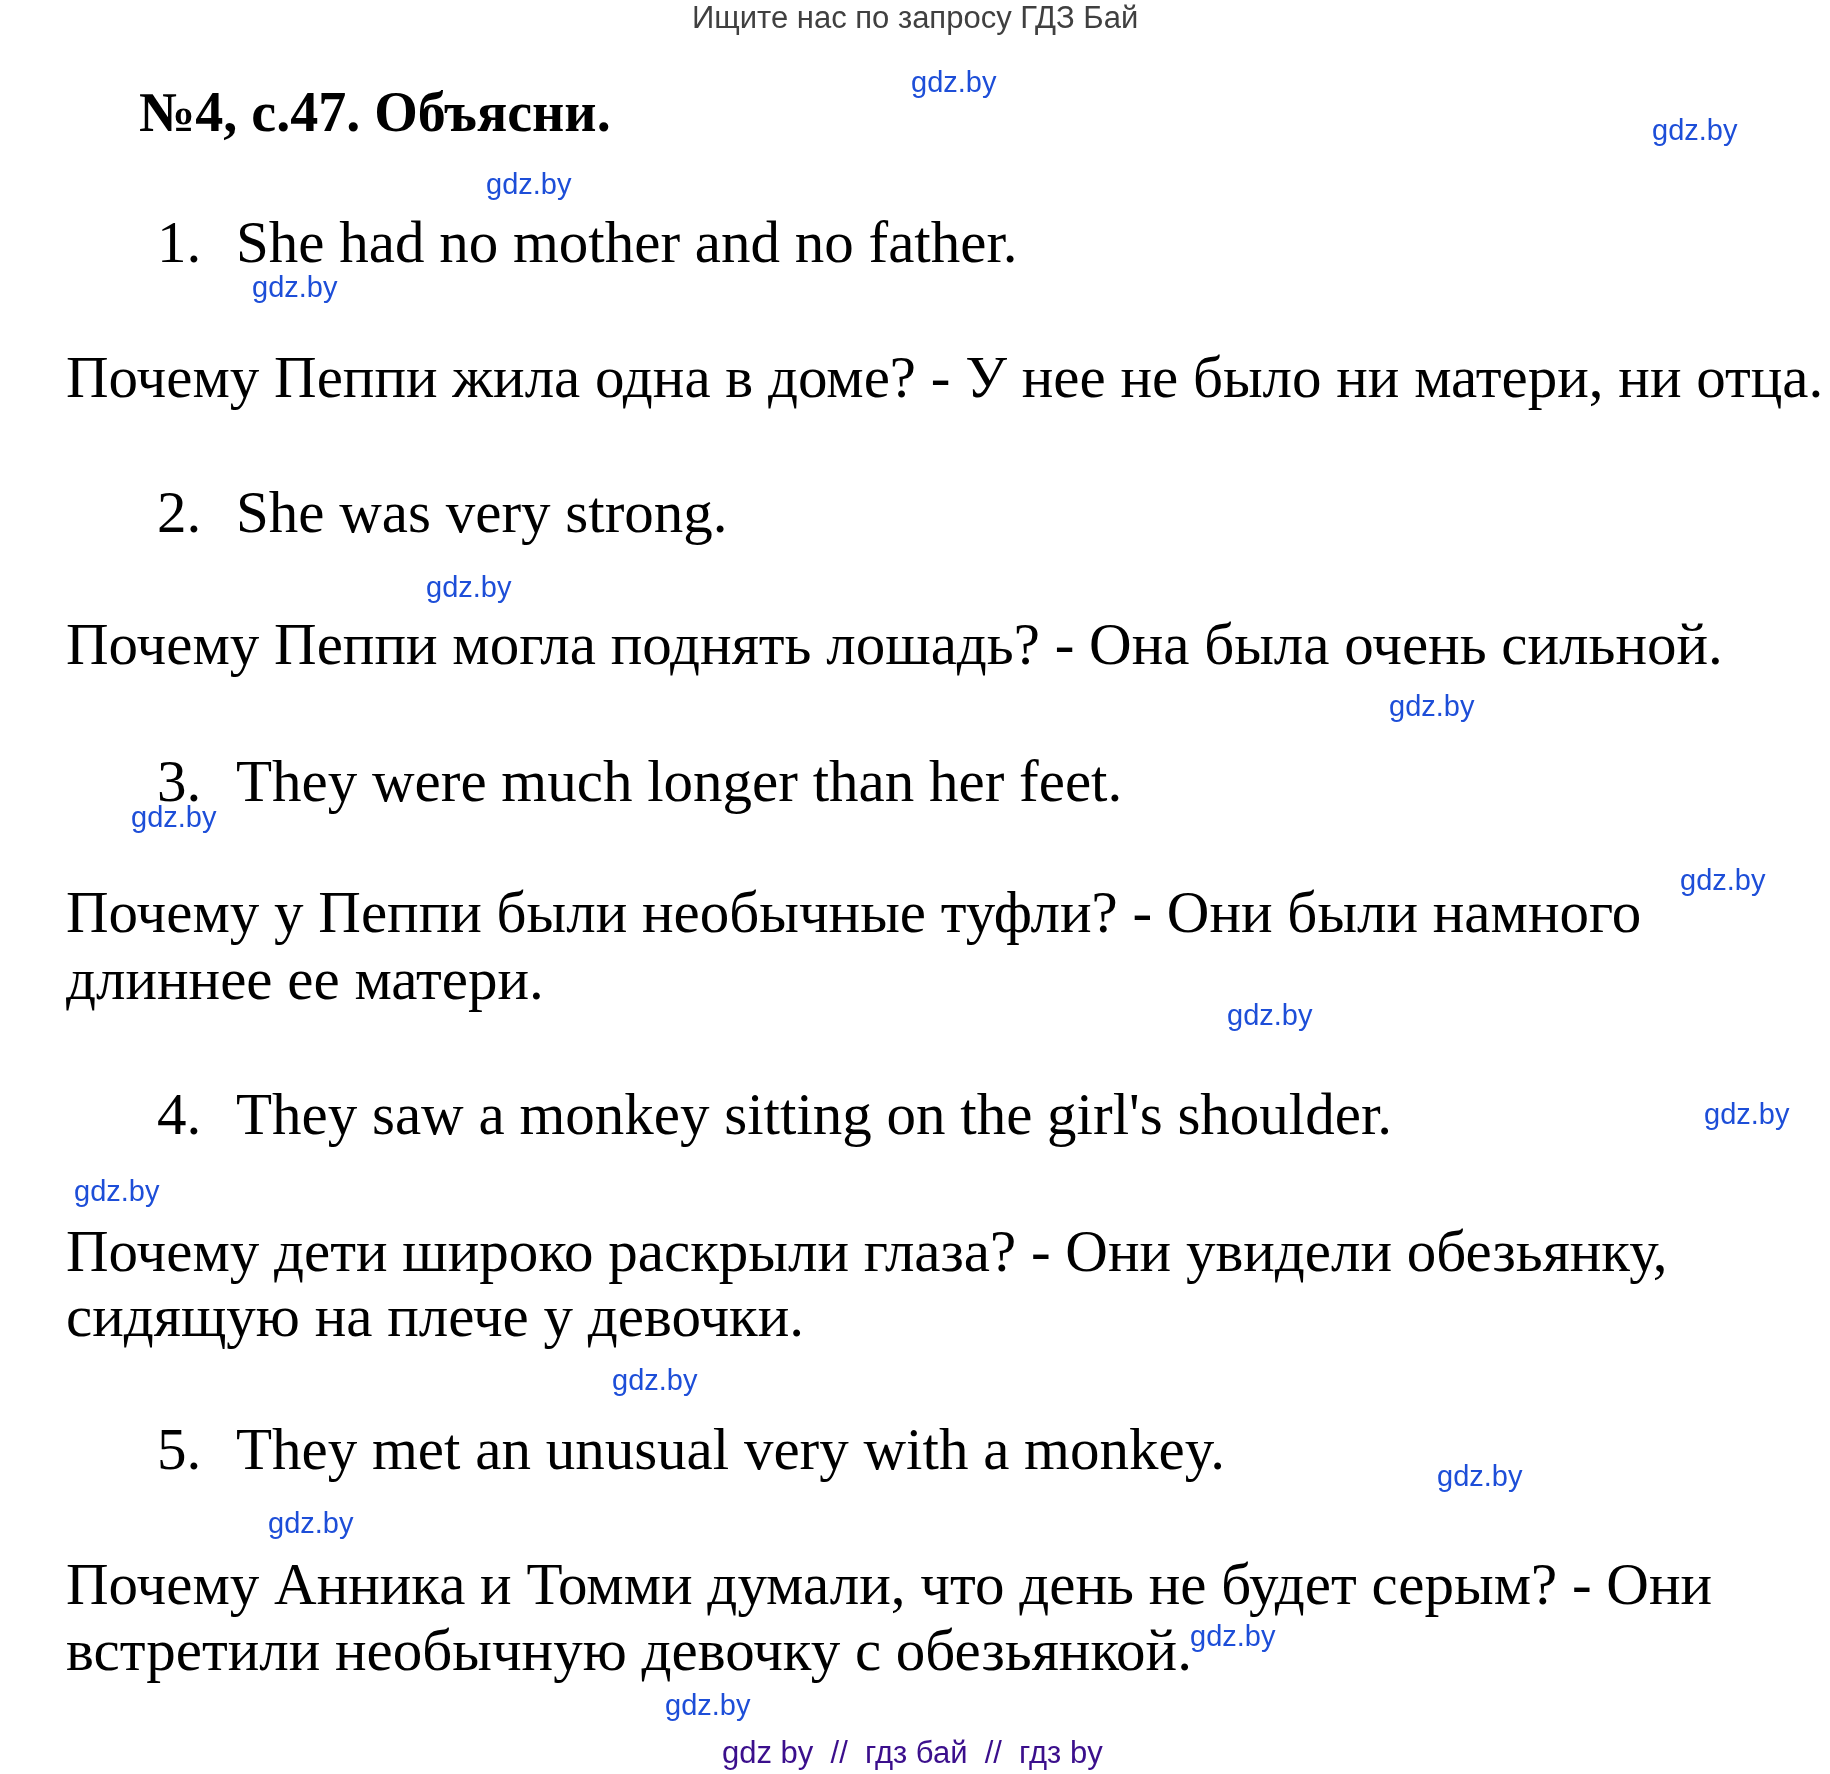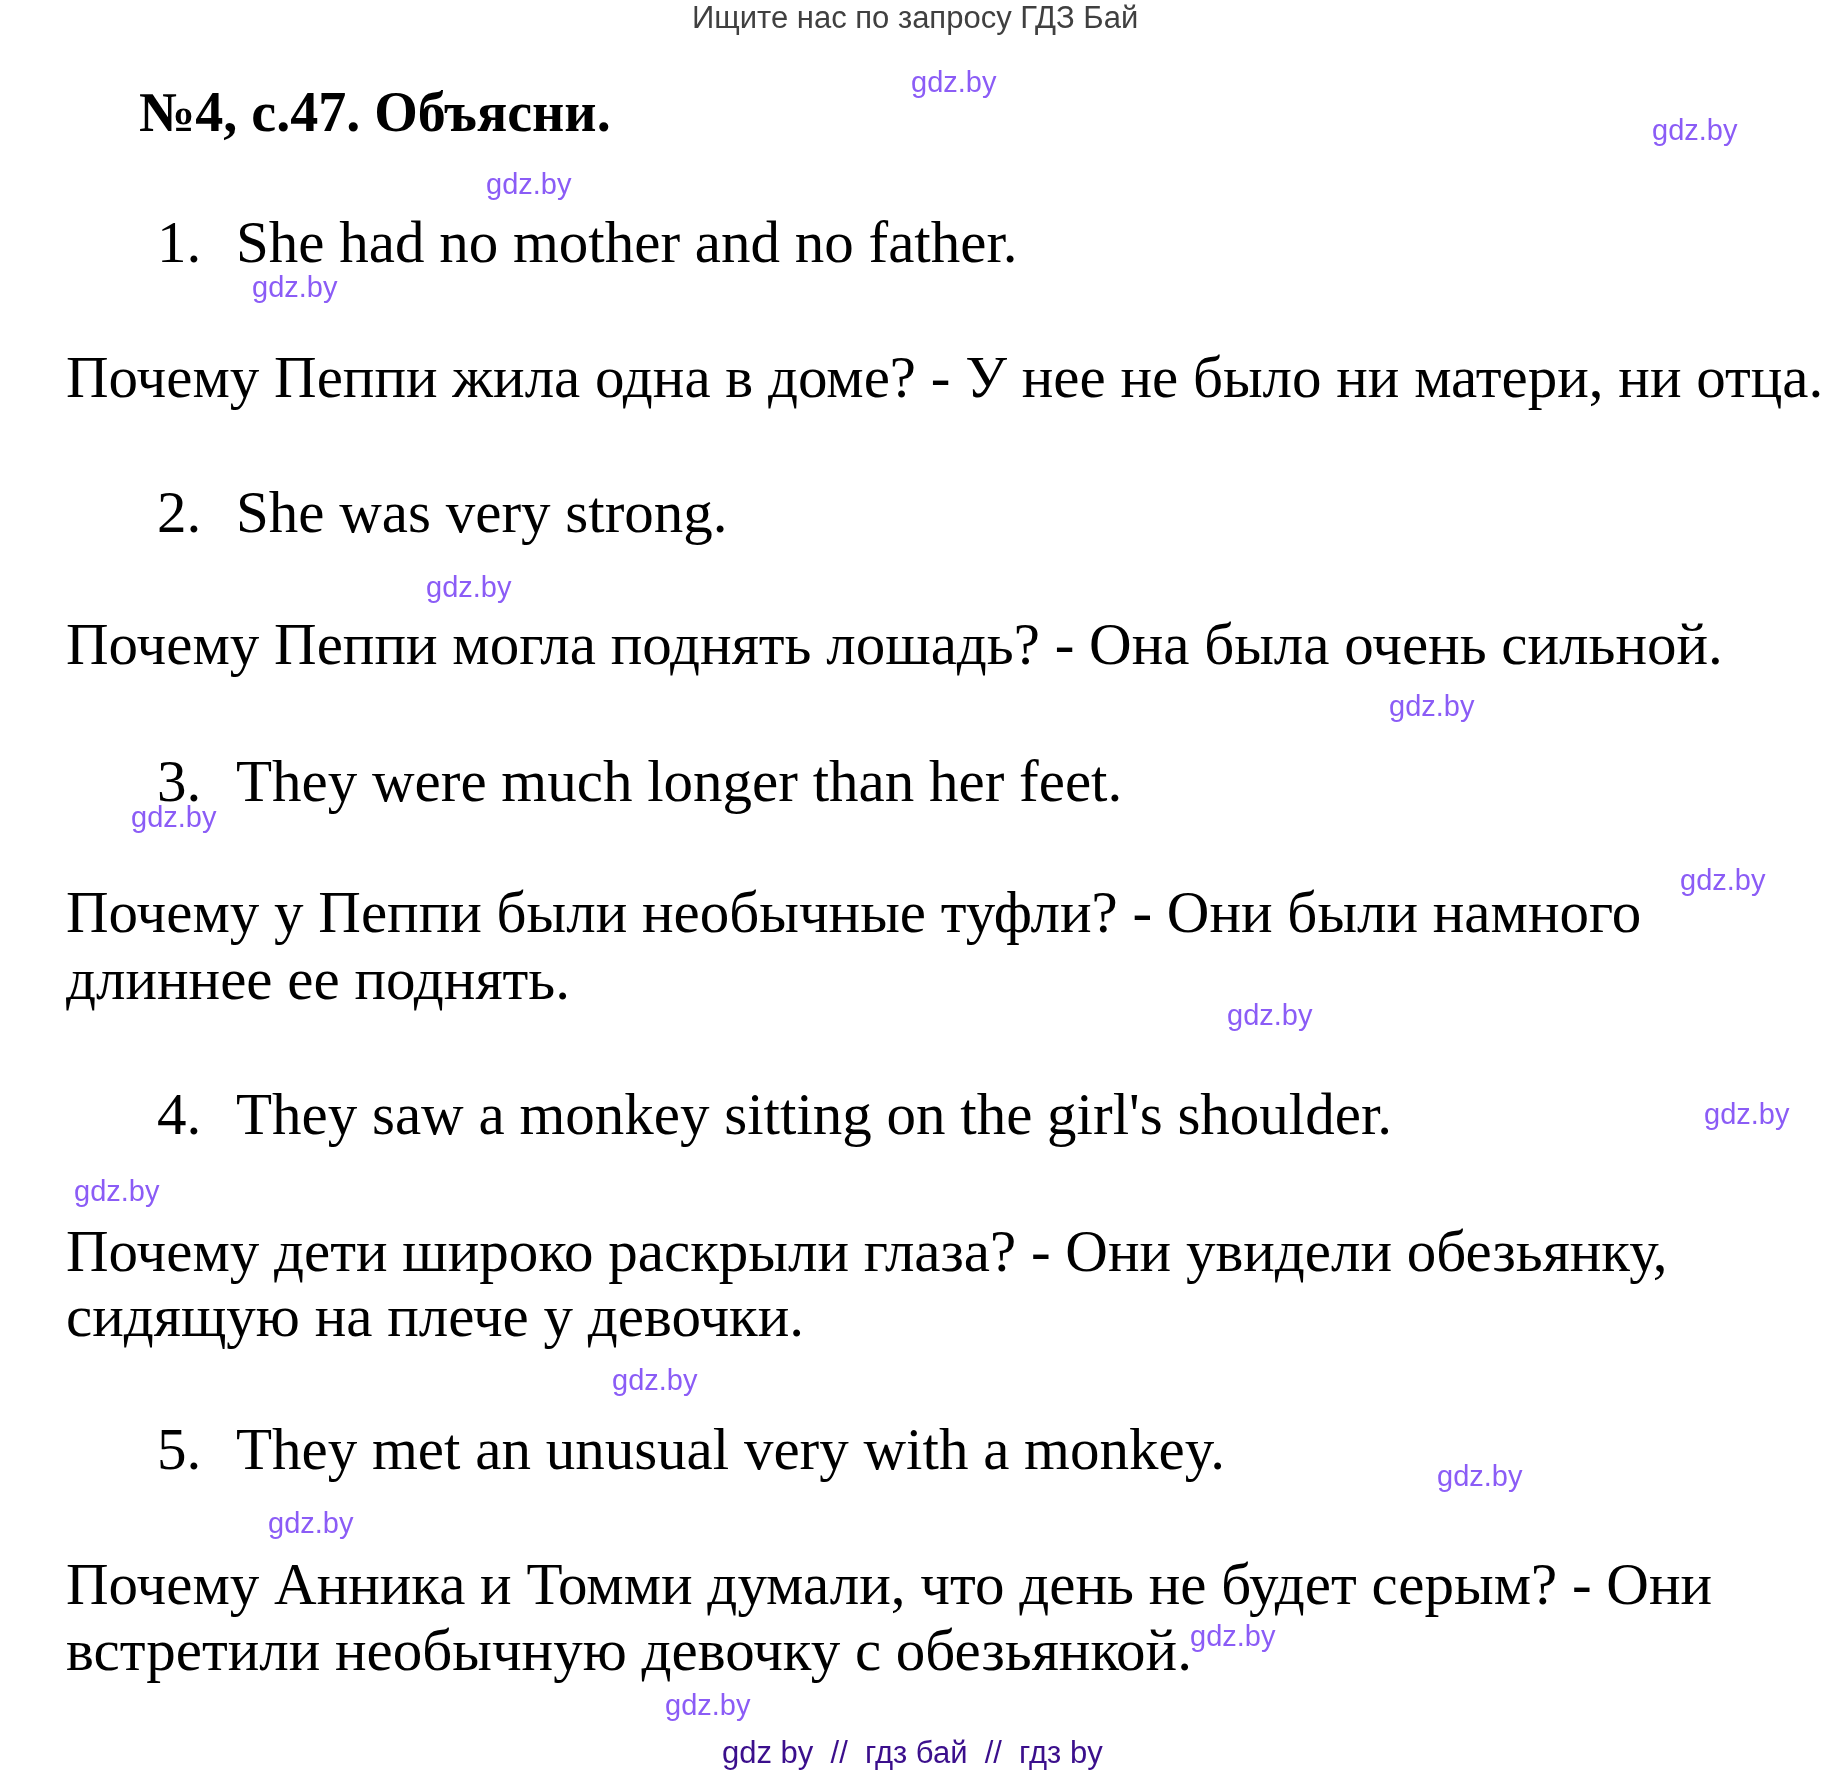--- a/index.html
+++ b/index.html
@@ -3,39 +3,39 @@
 <meta charset="utf-8">
 <style>
   html, body { margin:0; padding:0; background:#ffffff; }
   body { width:1830px; height:1774px; position:relative; overflow:hidden; }
   .abs { position:absolute; white-space:nowrap; }
   .serif { font-family:"Liberation Serif", serif; color:#000; }
   .header-link { font-family:"Liberation Sans", sans-serif; font-size:31px; color:#404040; line-height:1; }
   .footer-link { font-family:"Liberation Sans", sans-serif; font-size:31px; color:#3b0f8c; line-height:1; }
   .title { font-family:"Liberation Serif", serif; font-weight:bold; font-size:56px; line-height:1; color:#000; }
   .line { font-size:59px; line-height:1; }
-  .wm { font-family:"Liberation Sans", sans-serif; font-size:29px; color:#8b5cf6; line-height:1; }
+  .wm { font-family:"Liberation Sans", sans-serif; font-size:29px; color:#1d4ed8; line-height:1; }
   .num { display:inline-block; width:79px; }
 </style>
 </head>
 <body>
 
 <div class="abs header-link" style="left:692px; top:2px;">Ищите нас по запросу ГДЗ Бай</div>
 
 <div class="abs title" style="left:139px; top:84px;">№4, с.47. Объясни.</div>
 
 <div class="abs serif line" style="left:157px; top:213px;font-family:Liberation Serif, serif;"><span class="num">1.</span><span>She had no mother and no father.</span></div>
 <div class="abs serif line" style="left:66px; top:348px;">Почему Пеппи жила одна в доме? - У нее не было ни матери, ни отца.</div>
 
 <div class="abs serif line" style="left:157px; top:483px;"><span class="num">2.</span><span>She was very strong.</span></div>
 <div class="abs serif line" style="left:66px; top:615px;">Почему Пеппи могла поднять лошадь? - Она была очень сильной.</div>
 
 <div class="abs serif line" style="left:157px; top:752px;"><span class="num">3.</span><span>They were much longer than her feet.</span></div>
 <div class="abs serif line" style="left:66px; top:883px;">Почему у Пеппи были необычные туфли? - Они были намного</div>
-<div class="abs serif line" style="left:66px; top:950px;">длиннее ее поднять.</div>
+<div class="abs serif line" style="left:66px; top:950px;">длиннее ее матери.</div>
 
 <div class="abs serif line" style="left:157px; top:1085px;"><span class="num">4.</span><span>They saw a monkey sitting on the girl's shoulder.</span></div>
 <div class="abs serif line" style="left:66px; top:1222px;">Почему дети широко раскрыли глаза? - Они увидели обезьянку,</div>
 <div class="abs serif line" style="left:66px; top:1287px;">сидящую на плече у девочки.</div>
 
 <div class="abs serif line" style="left:157px; top:1420px;"><span class="num">5.</span><span>They met an unusual very with a monkey.</span></div>
 <div class="abs serif line" style="left:66px; top:1555px;">Почему Анника и Томми думали, что день не будет серым? - Они</div>
 <div class="abs serif line" style="left:66px; top:1621px;">встретили необычную девочку с обезьянкой.</div>
 
 <div class="abs wm" style="left:911px; top:68px;">gdz.by</div>

